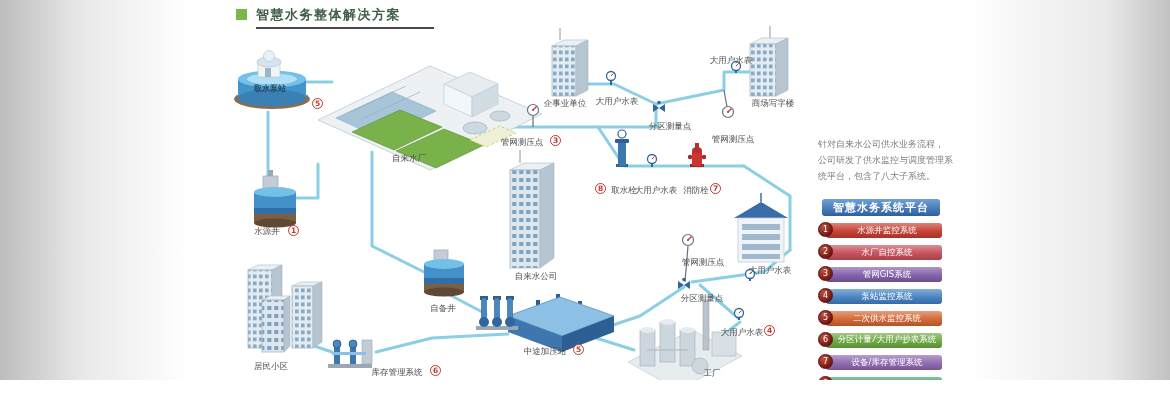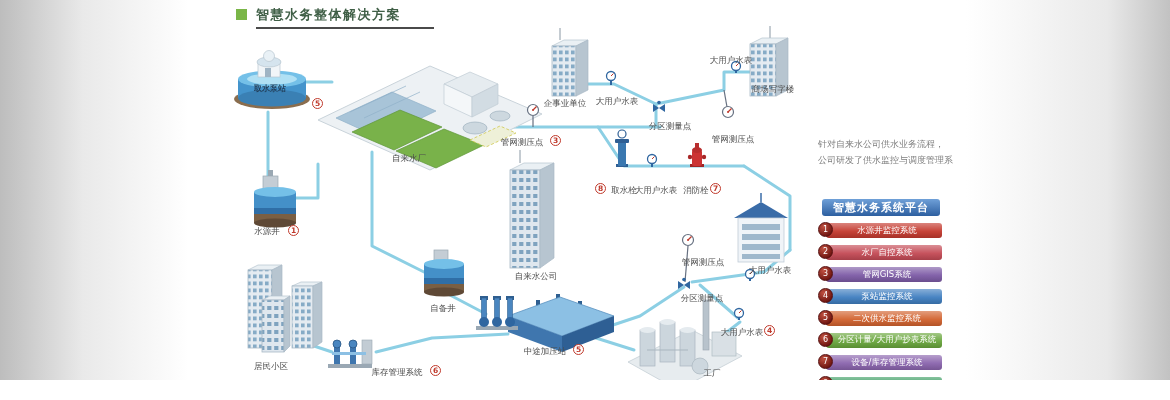--- a/index.html
+++ b/index.html
@@ -279,21 +279,21 @@
     <div class="title-underline"></div>
   </div>
 
   <div class="lbl on-tank" style="left:270px;top:83px">取水泵站</div>
   <div class="lbl" style="left:409px;top:153px">自来水厂</div>
   <div class="lbl" style="left:267px;top:226px">水源井</div>
   <div class="lbl" style="left:565px;top:98px">企事业单位</div>
   <div class="lbl" style="left:617px;top:96px">大用户水表</div>
   <div class="lbl" style="left:670px;top:121px">分区测量点</div>
   <div class="lbl" style="left:731px;top:55px">大用户水表</div>
-  <div class="lbl" style="left:773px;top:84px">商场写字楼</div>
+  <div class="lbl" style="left:773px;top:98px">商场写字楼</div>
   <div class="lbl" style="left:522px;top:137px">管网测压点</div>
   <div class="lbl" style="left:733px;top:134px">管网测压点</div>
   <div class="lbl" style="left:624px;top:185px">取水栓</div>
   <div class="lbl" style="left:656px;top:185px">大用户水表</div>
   <div class="lbl" style="left:696px;top:185px">消防栓</div>
   <div class="lbl" style="left:536px;top:271px">自来水公司</div>
   <div class="lbl" style="left:443px;top:303px">自备井</div>
   <div class="lbl" style="left:703px;top:257px">管网测压点</div>
   <div class="lbl" style="left:702px;top:293px">分区测量点</div>
   <div class="lbl" style="left:770px;top:265px">大用户水表</div>
@@ -308,20 +308,21 @@
   <div class="num" style="left:550px;top:135px">3</div>
   <div class="num" style="left:595px;top:183px">8</div>
   <div class="num" style="left:710px;top:183px">7</div>
   <div class="num" style="left:764px;top:325px">4</div>
   <div class="num" style="left:573px;top:344px">5</div>
   <div class="num" style="left:430px;top:365px">6</div>
 
   <div class="intro">
     <div>针对自来水公司供水业务流程，</div>
     <div>公司研发了供水监控与调度管理系</div>
+    <div>统平台，包含了八大子系统。</div>
   </div>
 
   <div class="panel">
     <div class="panel-header">智慧水务系统平台</div>
 
     <div class="sys-item" style="top:23px">
       <span class="sys-badge">1</span>
       <span class="sys-bar" style="background-color: rgb(196, 57, 46);">水源井监控系统</span>
     </div>
     <div class="sys-item" style="top:45px">

